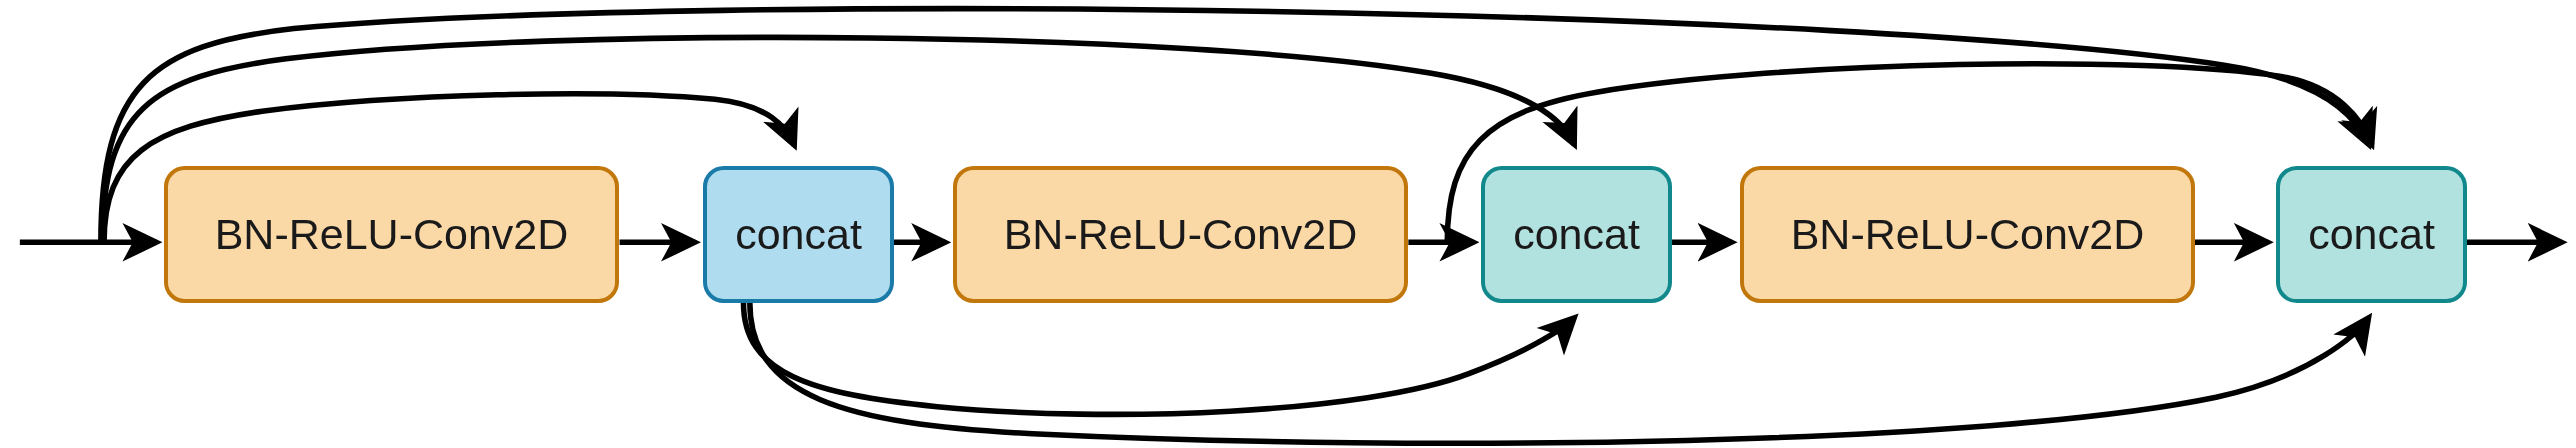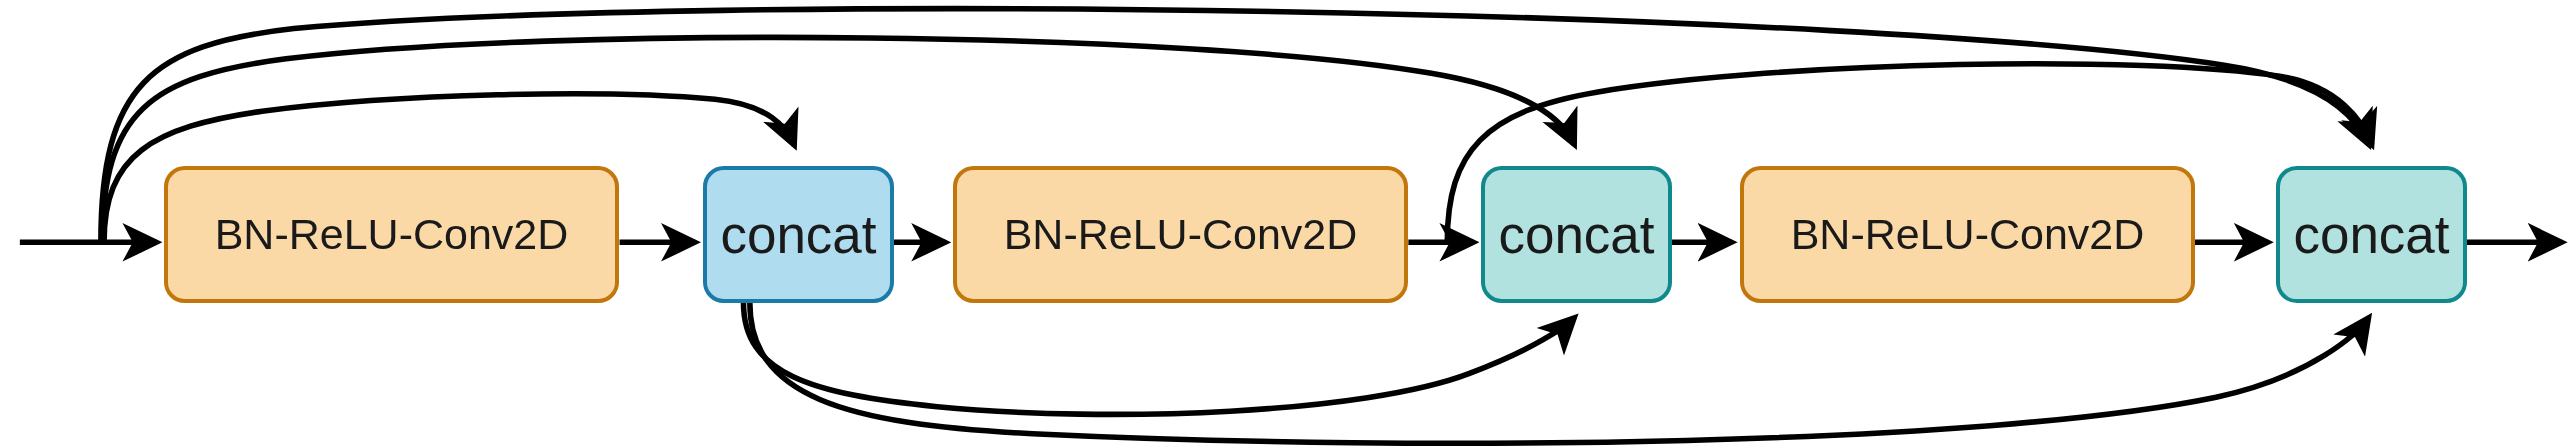--- a/index.html
+++ b/index.html
@@ -46,21 +46,21 @@
   .node-conv .node-label { font-size: 43px; }
   .node-concat-blue {
     background: #b0dcf0;
     border-color: #1a7aa8;
   }
   .node-concat-teal {
     background: #b2e2e0;
     border-color: #11898c;
   }
   .node-concat-blue .node-label,
-  .node-concat-teal .node-label { font-size: 53px; }
+  .node-concat-teal .node-label { font-size: 43px; }
 </style>
 </head>
 <body>
 
 <div id="canvas">
 
   <svg id="wires" viewBox="0 0 3243 564" width="2576" height="448" xmlns="http://www.w3.org/2000/svg">
     <defs>
       <marker id="ah" viewBox="0 0 12 12" refX="10.2" refY="6" markerWidth="7.2" markerHeight="7.2" orient="auto-start-reverse" markerUnits="strokeWidth">
         <path d="M 0 0.2 L 12 6 L 0 11.8 L 3.1 6 Z" fill="#000000"></path>

